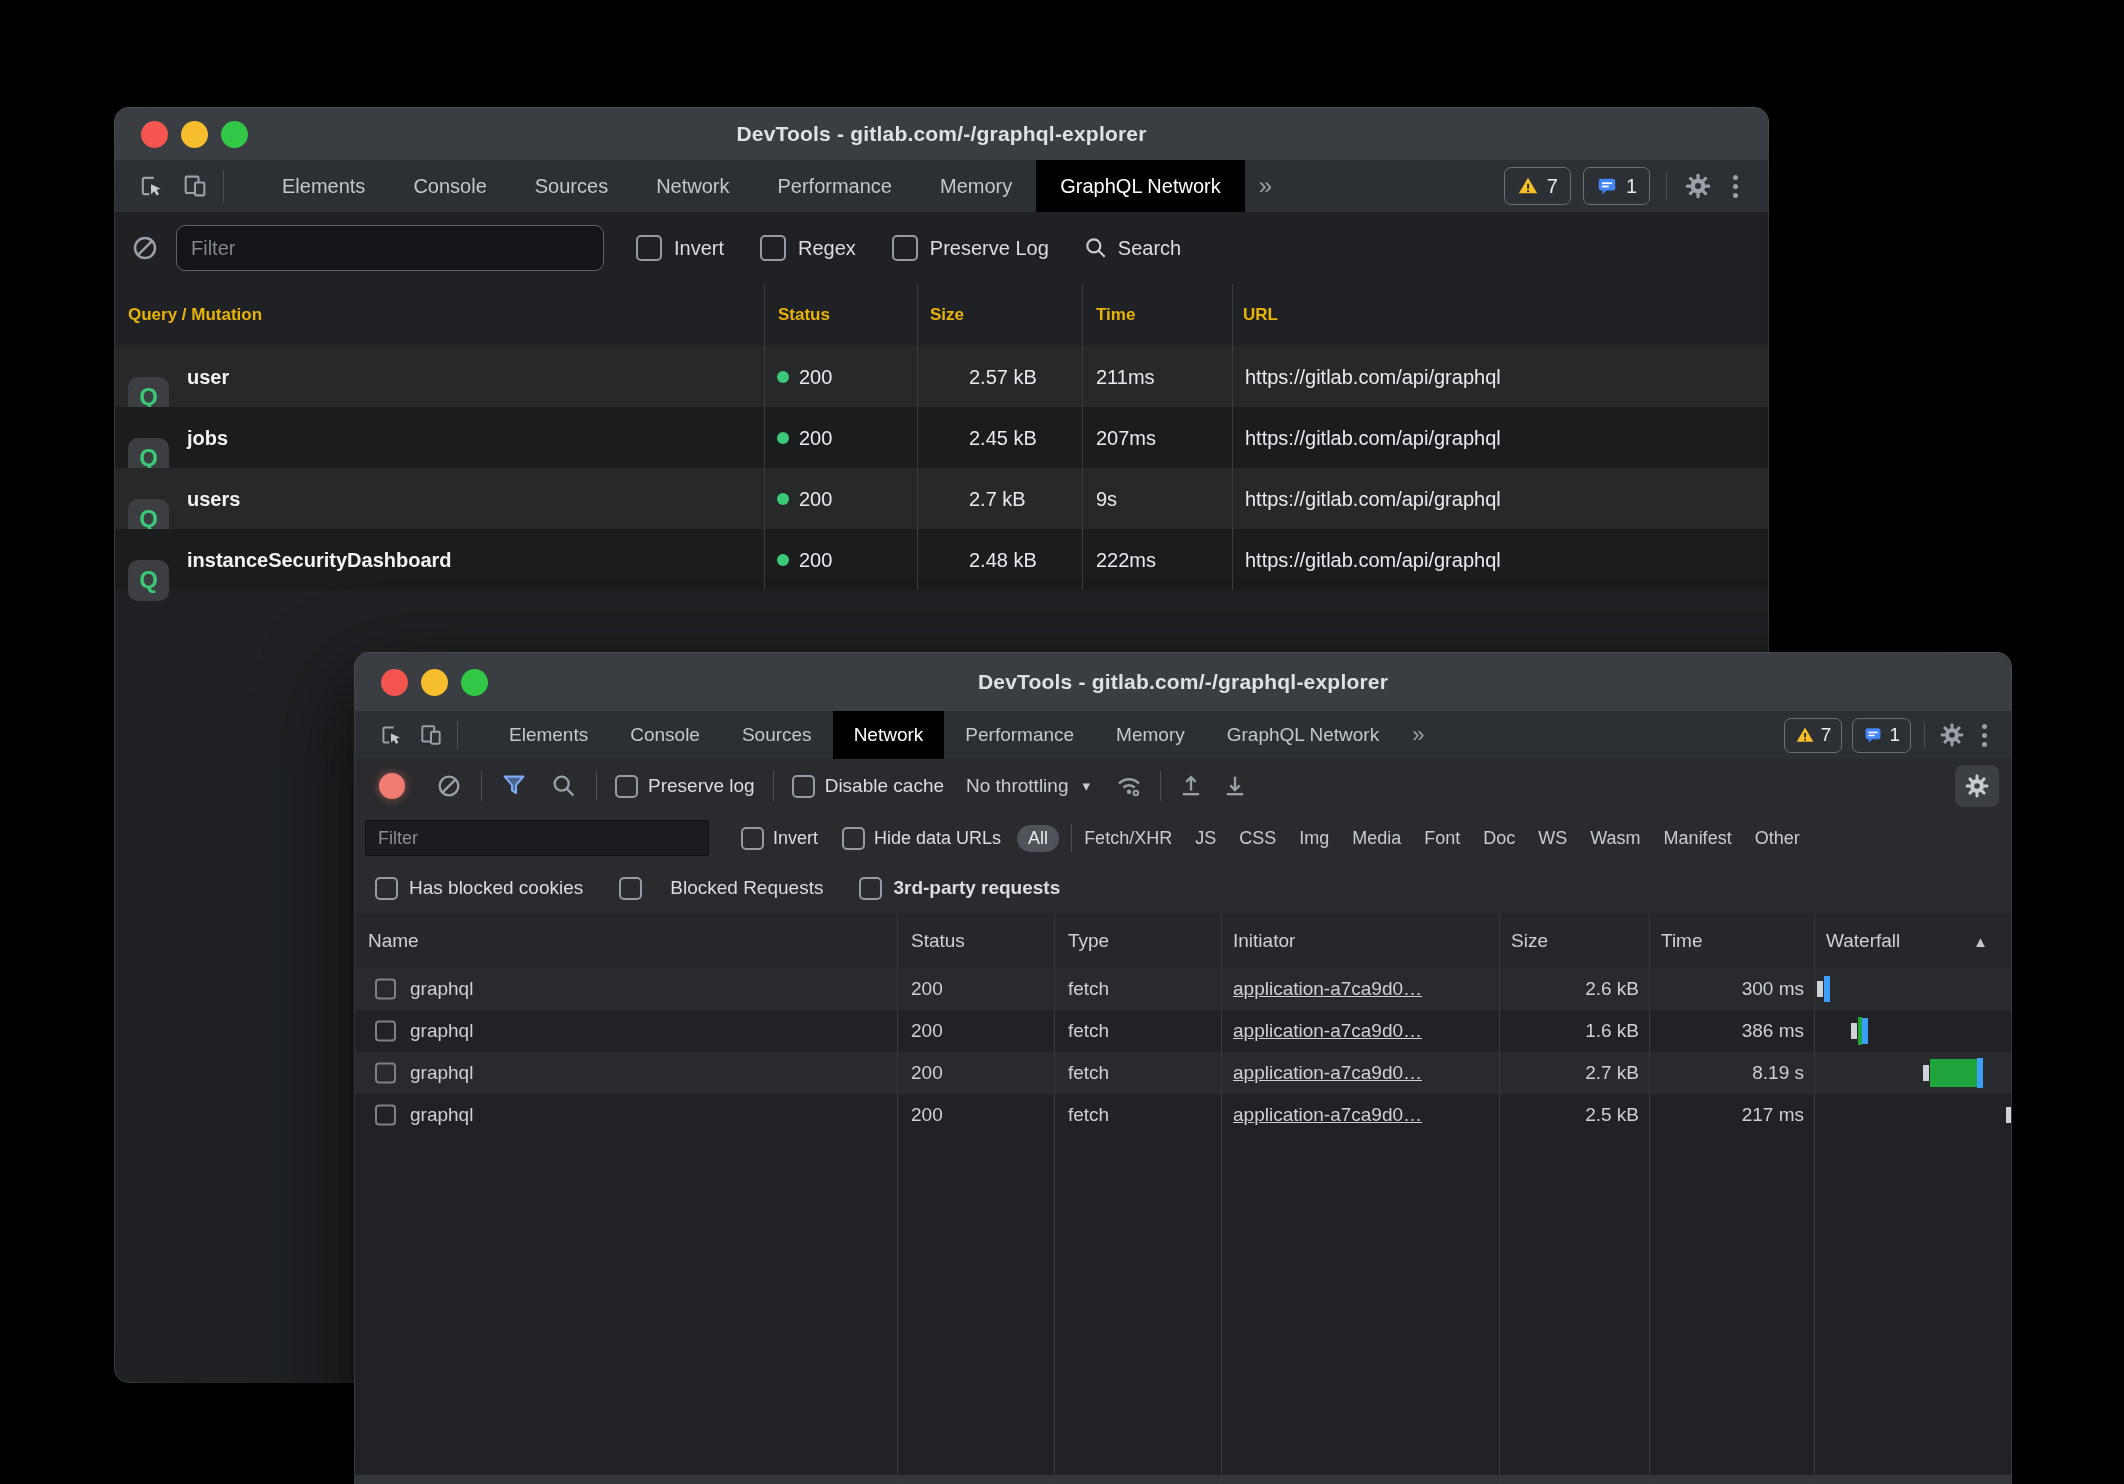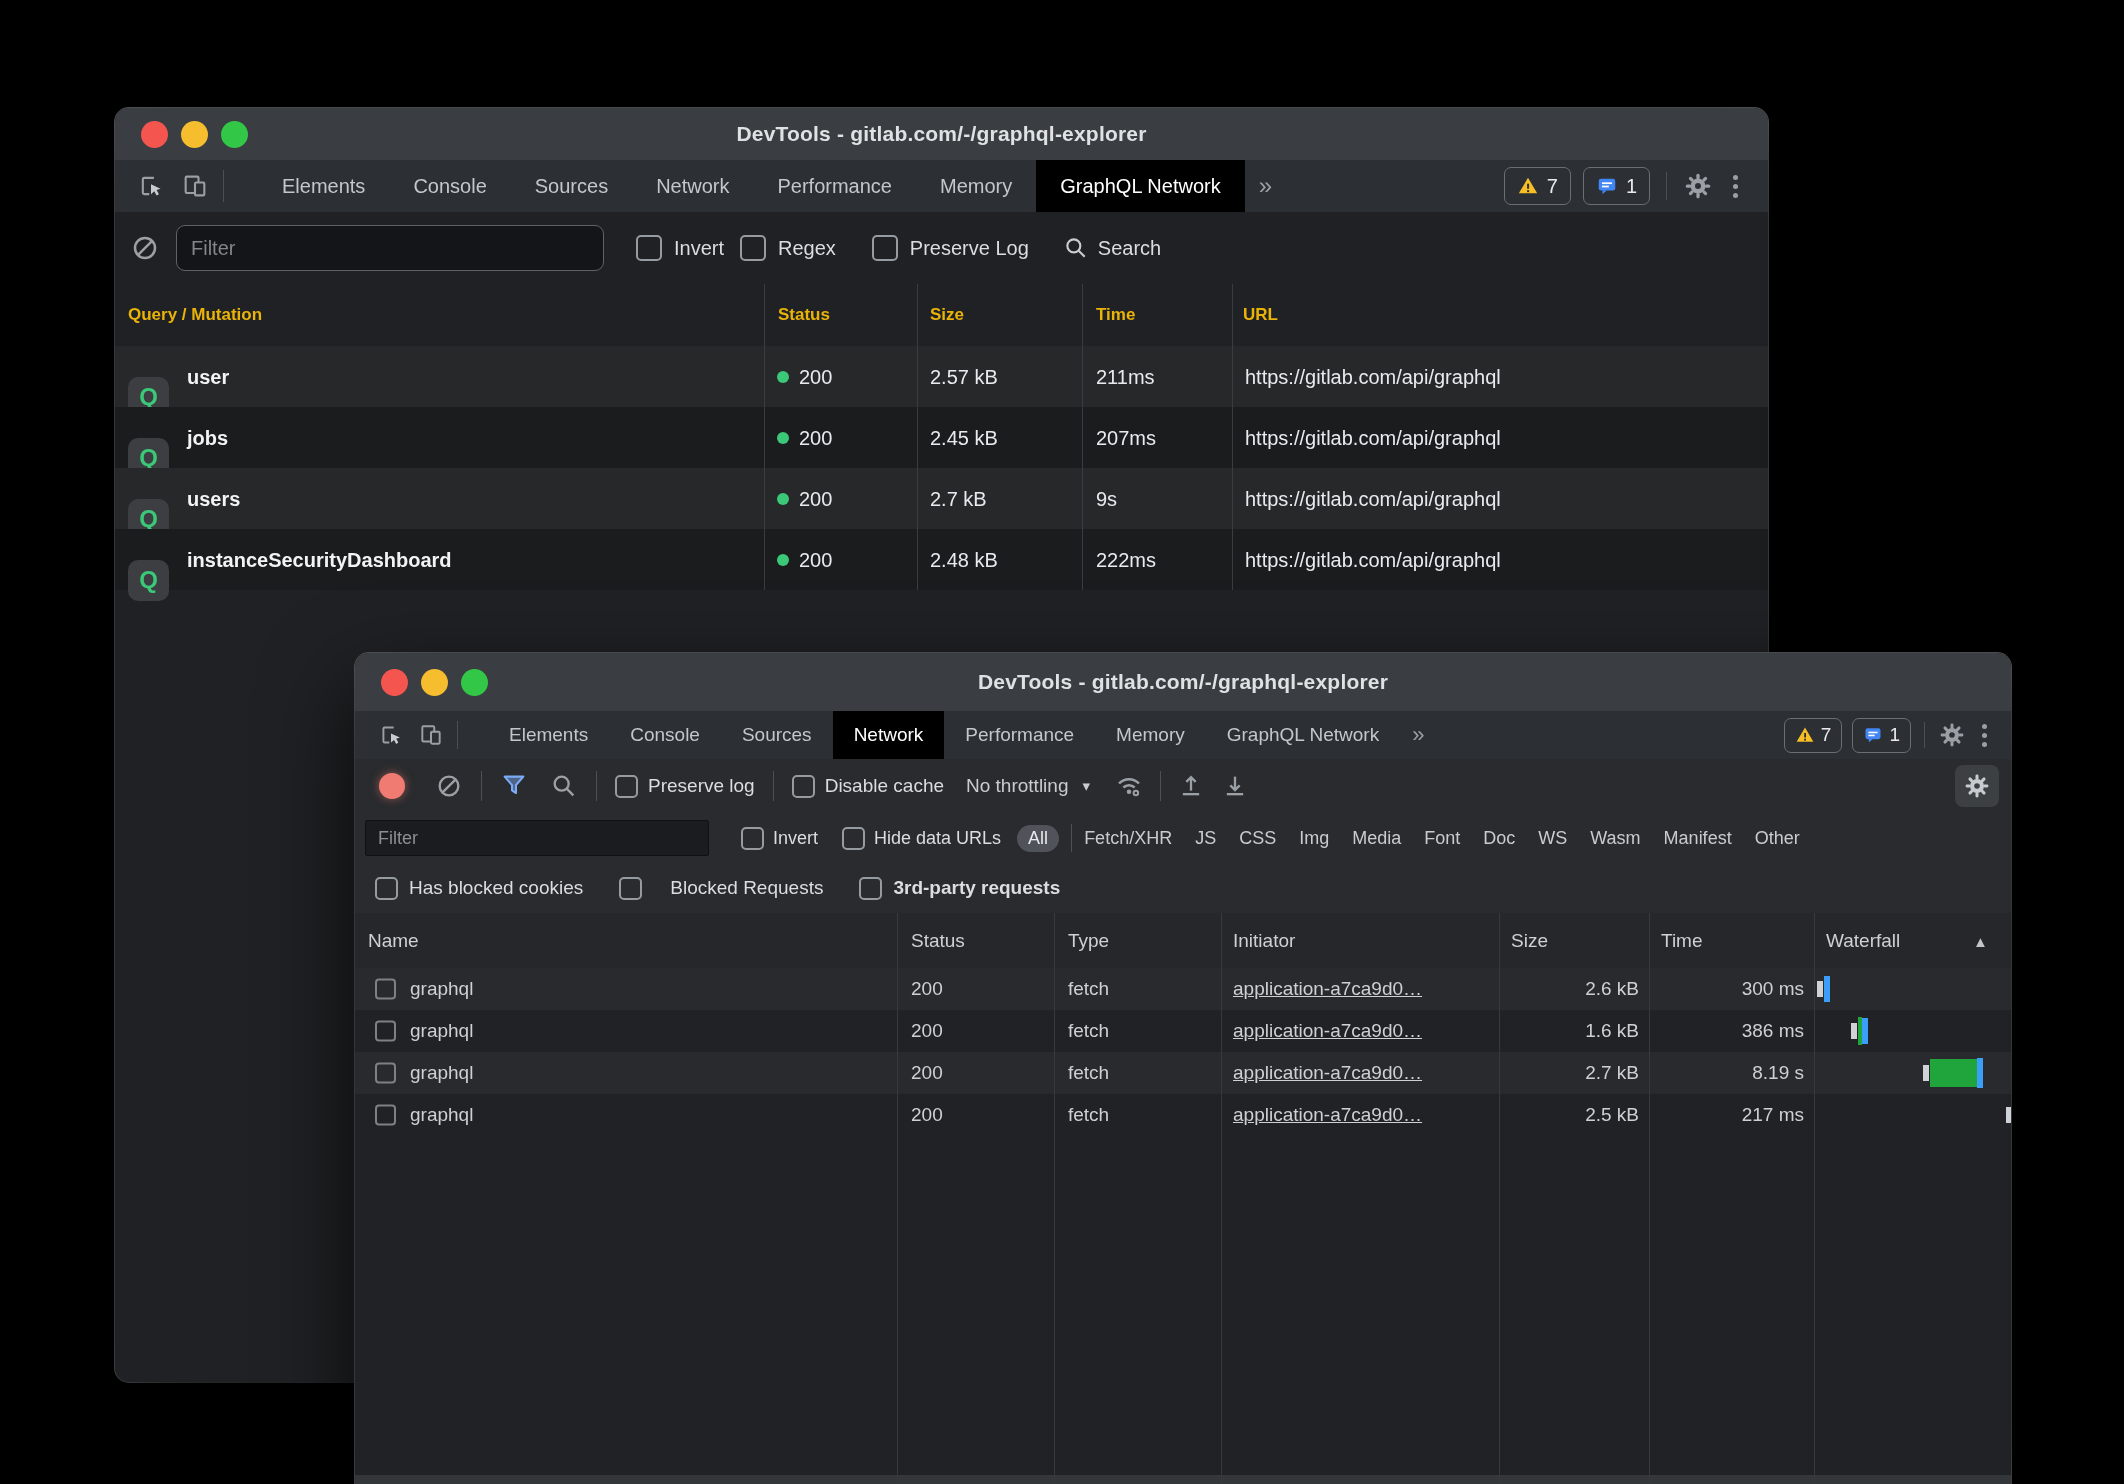--- a/index.html
+++ b/index.html
@@ -46,21 +46,21 @@
   #w1 .filter-input::placeholder{color:#80868b;}
   .chk-item{display:flex;align-items:center;gap:12px;color:#dadde1;font-size:20px;font-weight:500;}
   #w1 .thead{top:176px;height:62px;background:#202124;border-bottom:2px solid #5e6165;color:#eab308;font-weight:bold;font-size:17px;}
   #w1 .thead span, #w1 .w1row span{position:absolute;top:50%;transform:translateY(-50%);white-space:nowrap;}
   .w1row{position:absolute;left:0;width:100%;height:61px;font-size:20px;color:#e8eaed;}
   .w1row.odd{background:#272829;}
   .w1row.even{background:#1b1c1e;}
   .qbadge{position:absolute;left:13px;top:10px;width:41px;height:41px;border-radius:10px;background:#3c3e41;display:flex;align-items:center;justify-content:center;color:#3bc878;font-weight:bold;font-size:24px;}
   .w1name{left:72px;font-weight:bold;color:#f1f3f4;}
   .gdot{position:absolute;left:662px;top:50%;transform:translateY(-50%);width:12px;height:12px;border-radius:50%;background:#3bc878;}
-  .w1status{left:684px;} .w1size{left:815px;} .w1time{left:981px;} .w1url{left:1130px;}
+  .w1status{left:684px;} .w1size{left:854px;} .w1time{left:981px;} .w1url{left:1130px;}
   #w1 .hdiv{top:176px;height:306px;}
 
   
   #w2{left:355px;top:653px;width:1656px;height:831px;border-radius:14px 14px 0 0;overflow:hidden;background:#212226;}
   #w2 .titlebar{top:0;height:58px;}
   #w2 .tabbar{top:58px;height:48px;font-size:19px;padding-left:16px;}
   #w2 .tab{padding:0 21px;}
   #w2 .badge{height:33px;padding:0 10px;gap:6px;}
   .toolbar{top:106px;height:54px;background:#292b2e;display:flex;align-items:center;padding-left:24px;border-bottom:1px solid #46484b;color:#c8ccd0;font-size:19px;}
   .record-dot{width:26px;height:26px;border-radius:50%;background:#f07b72;box-shadow:0 0 10px rgba(240,120,110,.55);flex:none;}
@@ -175,21 +175,21 @@
       <svg width="30" height="30" viewBox="0 0 24 24">
           <circle cx="12" cy="12" r="8" fill="none" stroke="#9aa0a6" stroke-width="2"></circle>
           <line x1="6.5" y1="17.5" x2="17.5" y2="6.5" stroke="#9aa0a6" stroke-width="2"></line>
         </svg>
     </span>
     <input class="filter-input" placeholder="Filter" style="">
     <label class="chk-item" style="margin-left:32px;">
       <span class="cb b26"></span>
       <span>Invert</span>
     </label>
-    <label class="chk-item" style="margin-left:16px;">
+    <label class="chk-item" style="margin-left:36px;">
       <span class="cb b26"></span>
       <span>Regex</span>
     </label>
     <label class="chk-item" style="margin-left:36px;">
       <span class="cb b26"></span>
       <span>Preserve Log</span>
     </label>
     <span class="chk-item" style="margin-left:34px;gap:9px;">
       <svg width="26" height="26" viewBox="0 0 24 24">
           <circle cx="10" cy="10" r="6" fill="none" stroke="#c8ccd0" stroke-width="2"></circle>

